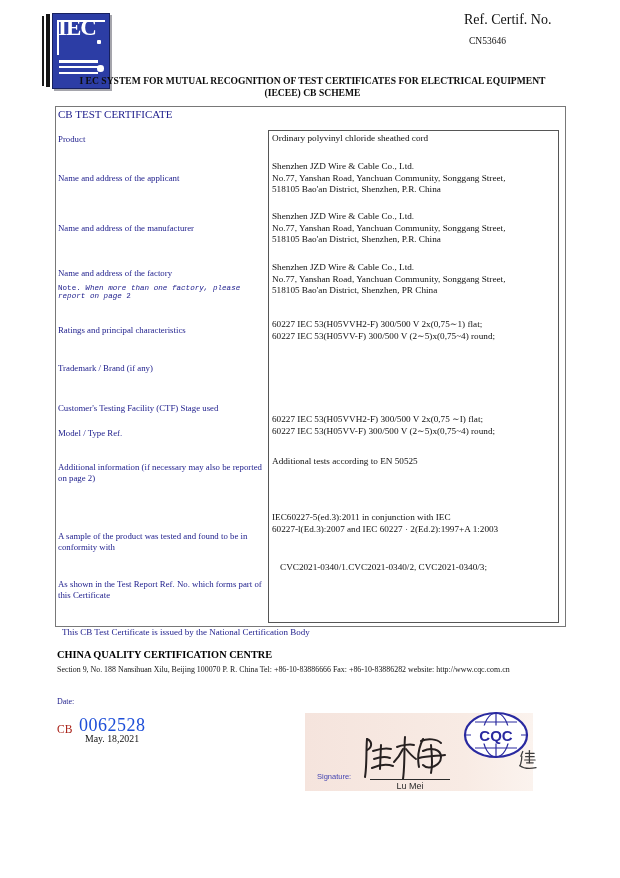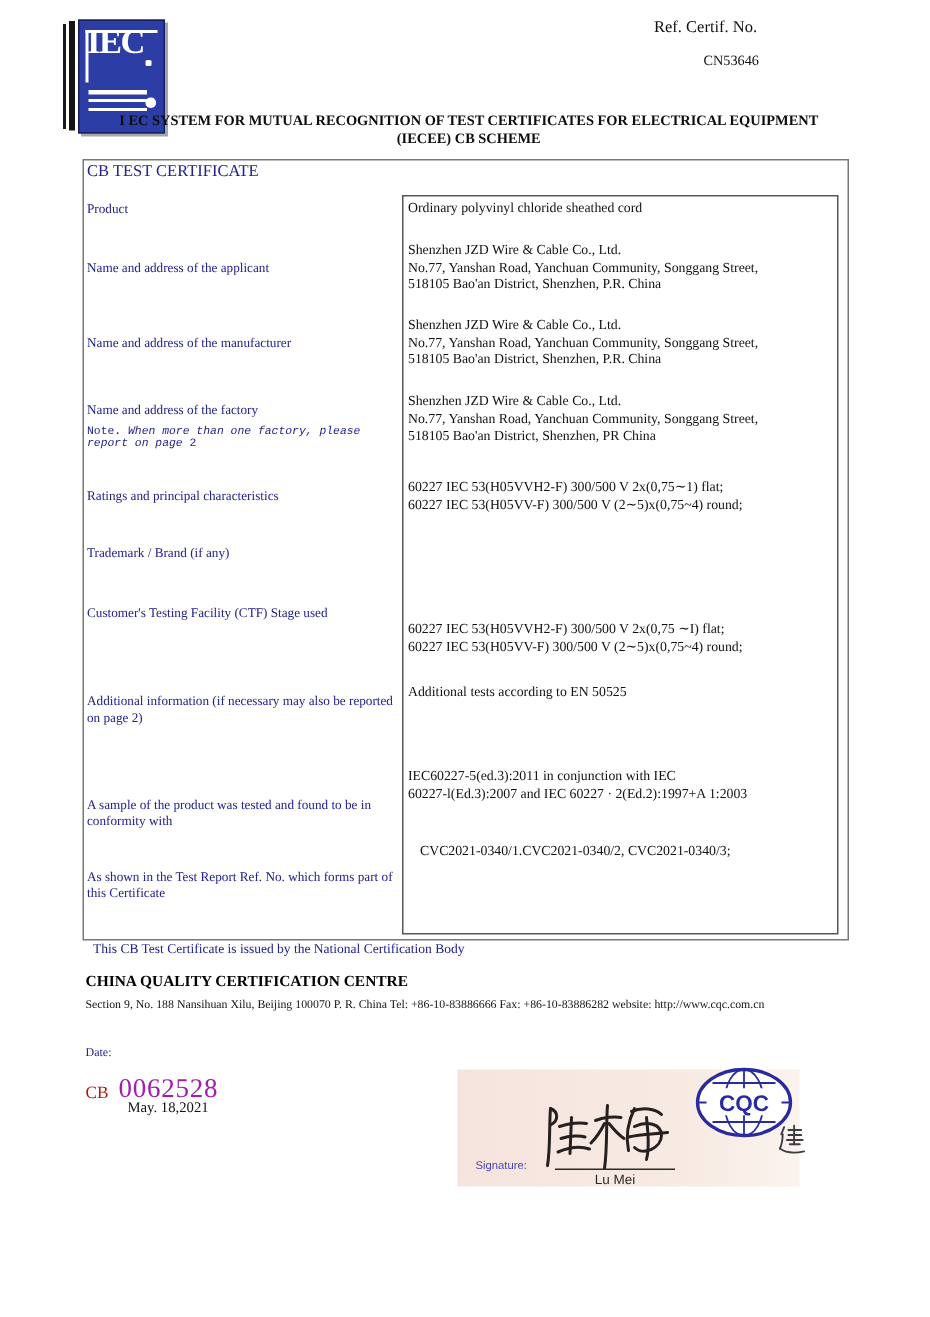--- a/index.html
+++ b/index.html
@@ -18,21 +18,21 @@
   .iec-frame{position:absolute;left:4px;top:6px;width:46px;height:33px;
              border-left:2px solid #fff;border-top:2px solid #fff;}
   .iec-text{position:absolute;left:5px;top:1px;color:#fff;font-weight:bold;
             font-size:23px;line-height:26px;letter-spacing:-1px;}
   .iec-period{position:absolute;left:44px;top:26px;width:4px;height:4px;background:#fff;border-radius:1px;}
   .iec-lines{position:absolute;left:6px;top:46px;width:44px;}
   .iec-lines i{display:block;width:39px;height:2.6px;background:#fff;margin-bottom:3.2px;}
   .iec-dot{position:absolute;left:38px;top:5px;width:6.5px;height:6.5px;border-radius:50%;background:#fff;}
 
   
-  .ref-label{left:436px;top:12px;font-size:11px;color:#111;}
+  .ref-label{left:464px;top:12px;font-size:14px;color:#111;}
   .ref-number{left:469px;top:36px;font-size:9.5px;color:#111;}
   .scheme{left:55px;top:75px;width:515px;font-weight:bold;font-size:9.6px;line-height:11.5px;
           color:#0d0d0d;white-space:pre-line;text-align:center;}
 
   
   .outer-box{left:55px;top:106px;width:509px;height:519px;border:1px solid #787878;}
   .cb-title{left:58px;top:108px;font-size:11px;font-weight:normal;color:#22228e;}
   .inner-box{left:268px;top:130px;width:289px;height:491px;border:1px solid #565656;background:#fff;}
 
   .lbl{position:absolute;left:58px;width:206px;color:#22228e;font-size:8.8px;line-height:10.6px;}
@@ -54,21 +54,21 @@
   .lbl-report{top:579px;width:206px;}      .val-report{top:562px;left:280px;}
 
   .issued-note{left:62px;top:627px;font-size:9px;color:#22228e;}
 
   
   .issuer-name{left:57px;top:649px;font-size:10.3px;font-weight:bold;color:#000;}
   .issuer-contact{left:57px;top:665px;width:540px;font-size:7.9px;color:#141414;}
   .date-label{left:57px;top:697px;font-size:8px;color:#22228e;}
   .date-value{left:85px;top:733px;font-size:9.8px;color:#111;}
   .cb-prefix{left:57px;top:723px;font-size:11.5px;color:#a81e14;}
-  .cb-number{left:79px;top:715px;font-size:18px;color:#a21caf;letter-spacing:.5px;}
+  .cb-number{left:79px;top:715px;font-size:18px;color:#1d4ed8;letter-spacing:.5px;}
 
   
   .scan-bg{left:305px;top:713px;width:228px;height:78px;
            background:linear-gradient(90deg,#f5e4dd 0%,#f8ebe4 70%,#fbf3ee 100%);}
   .cqc-logo{left:462px;top:711px;}
   .stamp{left:518px;top:749px;}
   .handwriting{left:356px;top:731px;}
   .sig-line{left:370px;top:760px;width:80px;height:19px;border-bottom:1.5px solid #2b2b2b;}
   .sig-label{left:317px;top:772px;font-size:7.5px;color:#4545b2;font-family:"Liberation Sans","DejaVu Sans",sans-serif;}
   .signer-name{left:370px;top:781px;width:80px;text-align:center;font-size:9px;color:#2b2b2b;
@@ -105,20 +105,21 @@
   <div class="abs inner-box"></div>
 
   <div class="lbl lbl-product">Product</div>
   <div class="lbl lbl-applicant">Name and address of the applicant</div>
   <div class="lbl lbl-manufacturer">Name and address of the manufacturer</div>
   <div class="lbl lbl-factory">Name and address of the factory</div>
   <div class="note note-factory"><span>Note. </span><span class="it">When more than one factory, please report on page </span><span>2</span></div>
   <div class="lbl lbl-ratings">Ratings and principal characteristics</div>
   <div class="lbl lbl-trademark">Trademark / Brand (if any)</div>
   <div class="lbl lbl-ctf">Customer's Testing Facility (CTF) Stage used</div>
+  <div class="lbl lbl-model">Model / Type Ref.</div>
   <div class="lbl lbl-additional">Additional information (if necessary may also be reported on page 2)</div>
   <div class="lbl lbl-conformity">A sample of the product was tested and found to be in conformity with</div>
   <div class="lbl lbl-report">As shown in the Test Report Ref. No. which forms part of this Certificate</div>
 
   <div class="val val-product">Ordinary polyvinyl chloride sheathed cord</div>
   <div class="val val-applicant">Shenzhen JZD Wire &amp; Cable Co., Ltd.
 No.77, Yanshan Road, Yanchuan Community, Songgang Street,
 518105 Bao'an District, Shenzhen, P.R. China</div>
   <div class="val val-manufacturer">Shenzhen JZD Wire &amp; Cable Co., Ltd.
 No.77, Yanshan Road, Yanchuan Community, Songgang Street,

